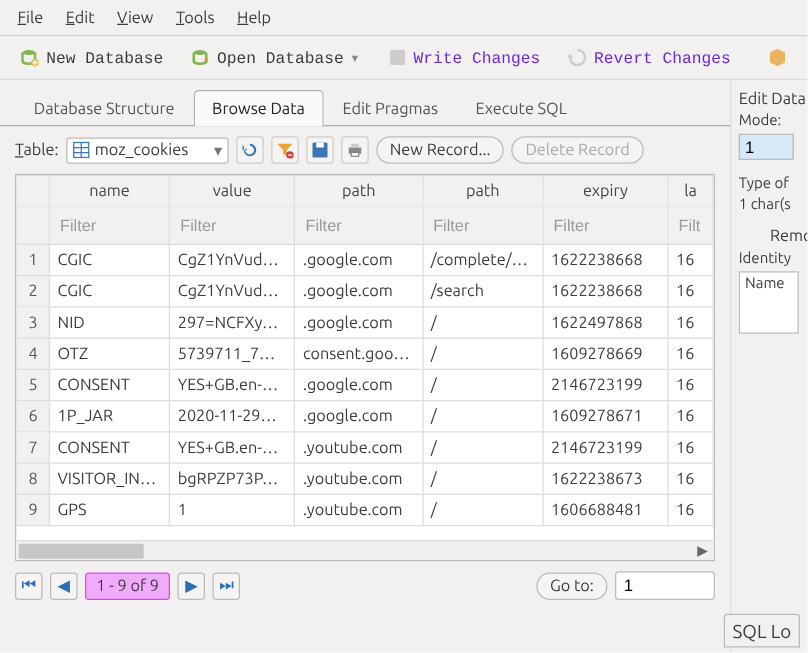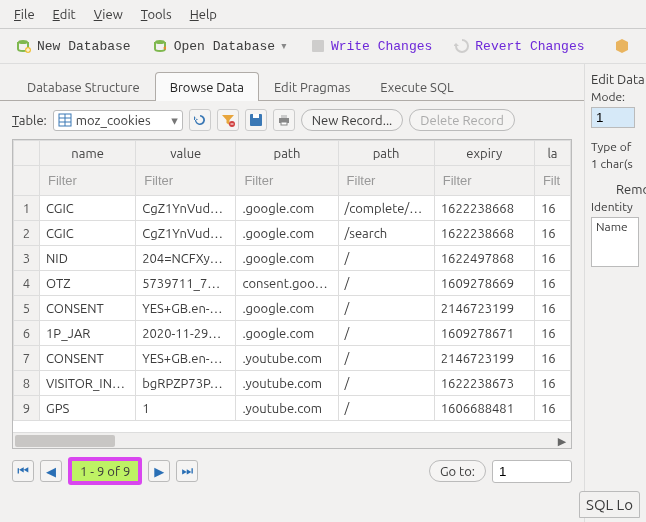--- a/index.html
+++ b/index.html
@@ -32,21 +32,21 @@
 th { background: #f2f1f0; font-weight: normal; color:#444; text-align:center; }
 th.rowh { width: 24px; background:#f2f1f0; text-align:center; }
 td.rowh { background:#f2f1f0; text-align:center; color:#555; }
 .filter-row input { width:100%; border:none; padding:2px; font-size:13px; color:#0f766e; background:transparent; }
 .filter-row input::placeholder { color:#999; }
 .hscroll { height:16px; background:#f0efee; border-top:1px solid #ddd; position:relative; }
 .hscroll .thumb { position:absolute; left:2px; top:2px; height:12px; width:100px; background:#c8c6c4; border-radius:2px; }
 .hscroll .rarr { position:absolute; right:2px; top:0; width:14px; text-align:center; color:#666; font-size:11px; line-height:16px; }
 .pager { display:flex; align-items:center; gap:6px; padding:8px 12px; }
 .pager .nav { width:22px; height:22px; border:1px solid #bbb; border-radius:3px; background:#f5f4f3; display:inline-flex; align-items:center; justify-content:center; color:#2a6fb5; cursor:pointer; }
-.pager .range { border:4px solid #d946ef; border-radius:3px; padding:3px 8px; background:#bef264; }
+.pager .range { border:1px solid #d946ef; border-radius:3px; padding:3px 8px; background:#f0abfc; }
 .pager input { width:80px; border:1px solid #bbb; border-radius:3px; padding:3px 6px; }
 .right-pane input.sel { width: 44px; border:1px solid #bbb; padding:2px 4px; background:#d6e9f8; }
 .rlabel { font-size:12px; margin-bottom:4px; white-space:nowrap; }
 .rbox { border:1px solid #bbb; background:#fff; height:50px; width:48px; padding:2px 4px; font-size:12px; }
 .sqlbtn { border:1px solid #bbb; border-radius:3px 3px 0 0; padding:4px 6px; background:#f2f1f0; font-size:15px; }
 </style>
 </head>
 <body>
 
 <div class="menubar">
@@ -192,21 +192,21 @@
   <td>CGIC</td>
   <td>CgZ1YnVud…</td>
   <td>.google.com</td>
   <td>/search</td>
   <td>1622238668</td>
   <td>16</td>
               </tr>
               <tr>
                 <td class="rowh">3</td>
   <td>NID</td>
-  <td>204=NCFXy…</td>
+  <td>297=NCFXy…</td>
   <td>.google.com</td>
   <td>/</td>
   <td>1622497868</td>
   <td>16</td>
               </tr>
               <tr>
                 <td class="rowh">4</td>
   <td>OTZ</td>
   <td>5739711_7…</td>
   <td>consent.goo…</td>

